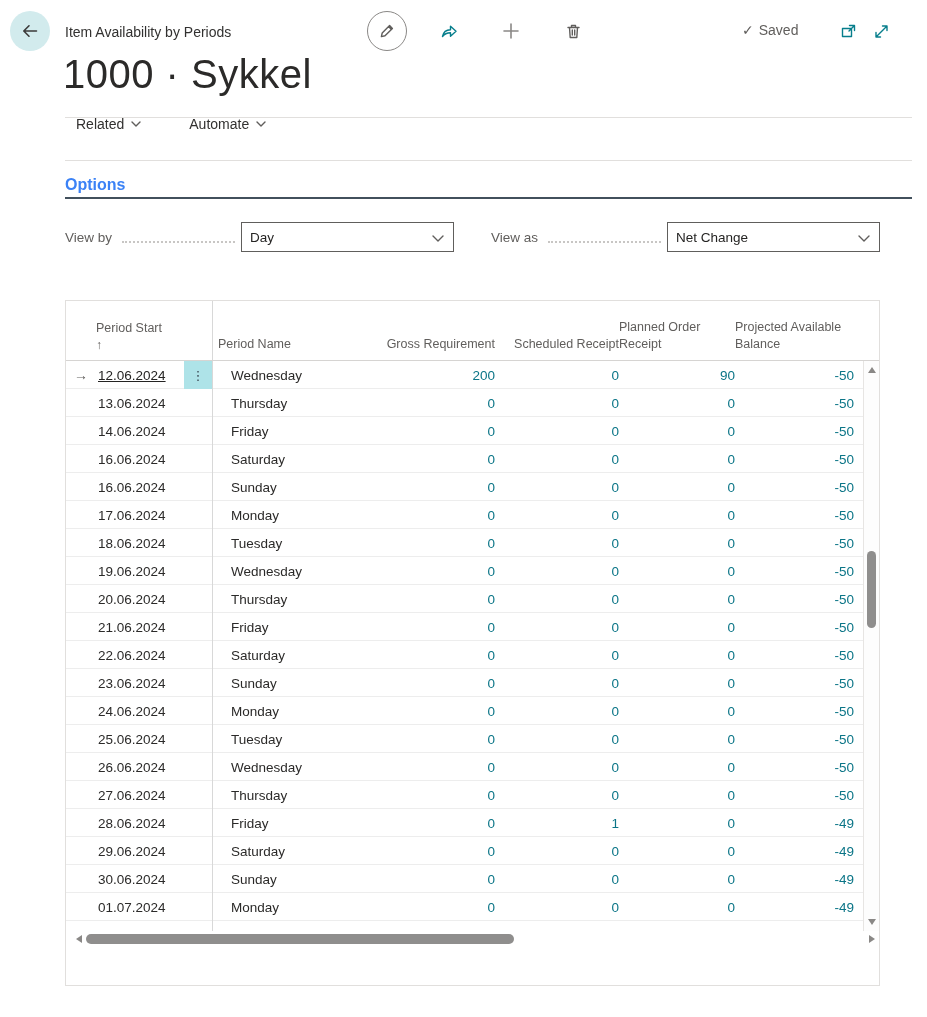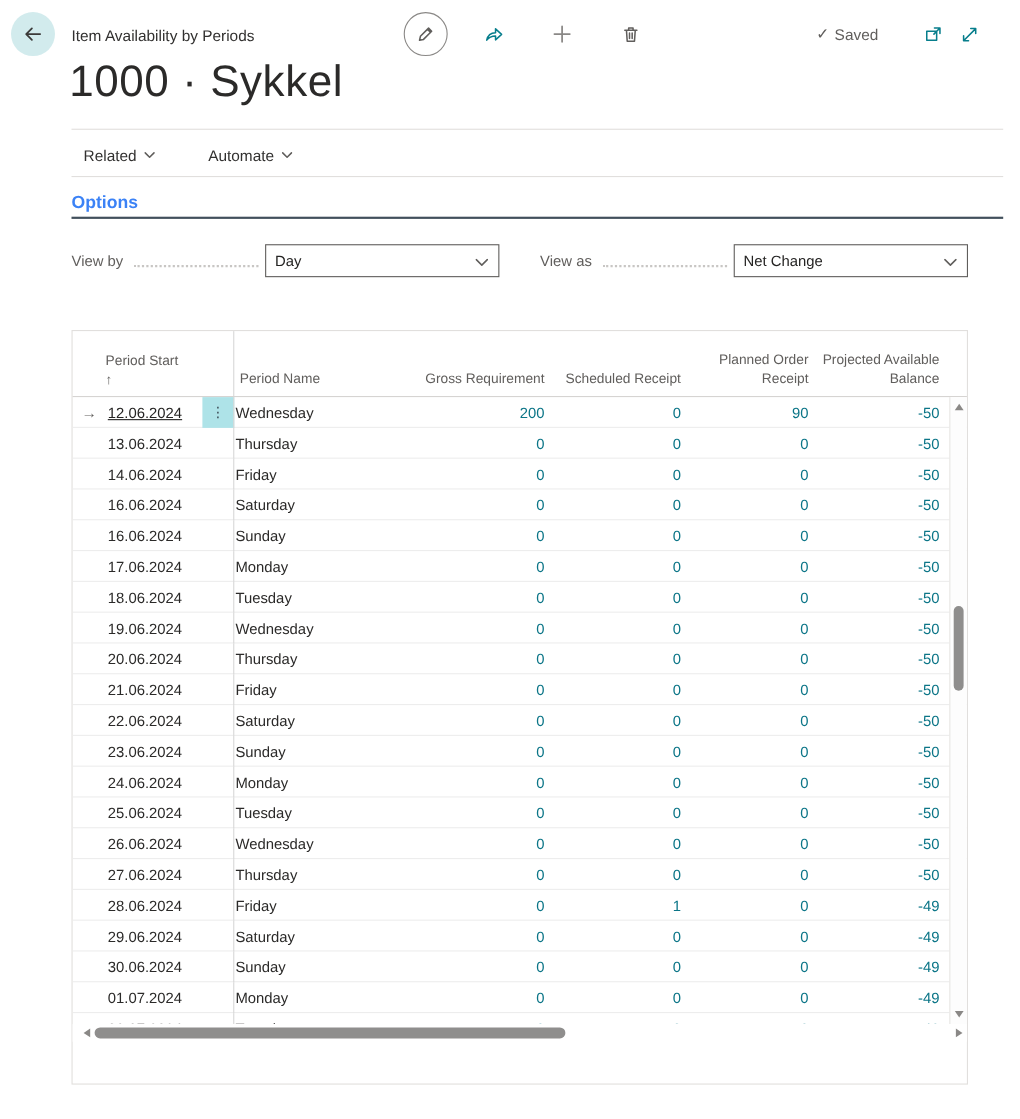--- a/index.html
+++ b/index.html
@@ -17,21 +17,21 @@
   .topicon { width:40px; height:40px; display:flex; align-items:center; justify-content:center; cursor:pointer; }
   .saved-wrap { left:742px; top:22px; display:flex; align-items:center; gap:5px; color:#605e5c; font-size:14px; }
   .saved-check { font-size:14px; color:#605e5c; }
 
   
   .page-title { left:63px; top:52px; font-size:40px; font-weight:300; letter-spacing:.5px; color:#2b2a29; }
 
   .hline { height:1px; background:#e1dfdd; }
 
   
-  .action-row { left:65px; top:127px; height:28px; display:flex; gap:24px; align-items:center; }
+  .action-row { left:65px; top:110px; height:28px; display:flex; gap:24px; align-items:center; }
   .action-item { display:flex; align-items:center; gap:7px; font-size:14px; color:#323130;
     padding:0 12px; cursor:pointer; }
 
   
   .options-heading { left:65px; top:176px; font-size:16px; font-weight:700; color:#3b82f6; }
   .options-underline { left:65px; top:197px; width:847px; height:2px; background:#42505c; }
   .field-row { top:222px; height:30px; display:flex; align-items:center; }
   .field-label { font-size:13.5px; color:#605e5c; white-space:nowrap;text-align:center; }
   .leader { flex:1; border-bottom:2px dotted #c8c6c4; margin:0 6px 0 10px; height:1px; align-self:center; position:relative; top:5px; }
   .combo { width:213px; height:30px; border:1px solid #605e5c; background:#fff; position:relative;
@@ -44,33 +44,33 @@
     border-bottom:1px solid #e1dfdd; }
   .lines-title { font-size:15px; font-weight:700; color:#323130; flex:1; }
   .lines-icons { display:flex; gap:18px; }
   .lines-icons > div { cursor:pointer; }
 
   .grid { display:grid; grid-template-columns:30px 88px 29px 162px 120px 124px 116px 119px 1fr; }
   .col-head-row { height:60px; border-bottom:1px solid #d6d4d2; }
   .ch { font-size:12.5px; color:#605e5c; display:flex; flex-direction:column; justify-content:flex-end;
     padding-bottom:7px; cursor:pointer; line-height:1.35; }
   .ch.left { align-items:flex-start; }
-  .ch.right { align-items:flex-end; text-align:right; }
+  .ch.right { align-items:flex-end; text-align:left; }
   .ch .sort { font-size:12px; color:#605e5c; }
   .freeze-border { border-right:1px solid #d8d8d8; }
 
   .rows-viewport { position:relative; height:570px; overflow:hidden; }
   .trow { height:28px; border-bottom:1px solid #ededed; align-items:center; font-size:13.5px; }
   .c-marker { color:#605e5c; font-size:14px; text-align:center; line-height:28px; }
   .c-date { color:#2b2a29; padding-left:2px; cursor:pointer; }
   .c-date.focused { text-decoration:underline; color:#252423; }
   .c-menu { height:28px; display:flex; align-items:center; justify-content:center;
     color:#3b4a54; font-size:13px; cursor:pointer; }
   .c-menu.active { background:var(--sel-bg); }
-  .c-day { padding-left:1px; color:#2b2a29; }
+  .c-day { padding-left:18px; color:#2b2a29; }
   .c-num { text-align:right; color:var(--num-color); cursor:pointer; }
 
   
   .v-gutter { position:absolute; top:0; right:0; width:16px; height:570px; background:#fdfdfd;
     border-left:1px solid #e7e5e3; }
   .tri { width:0; height:0; position:absolute; left:4px; cursor:pointer; }
   .tri-up { border-left:4px solid transparent; border-right:4px solid transparent; border-bottom:6px solid #8a8886; top:6px; }
   .tri-down { border-left:4px solid transparent; border-right:4px solid transparent; border-top:6px solid #8a8886; bottom:6px; }
   .v-thumb { position:absolute; left:3px; top:190px; width:9px; height:77px; border-radius:5px; background:#8f8e8d; cursor:pointer; }
   .h-scroll { position:relative; height:16px; background:#fff; }

